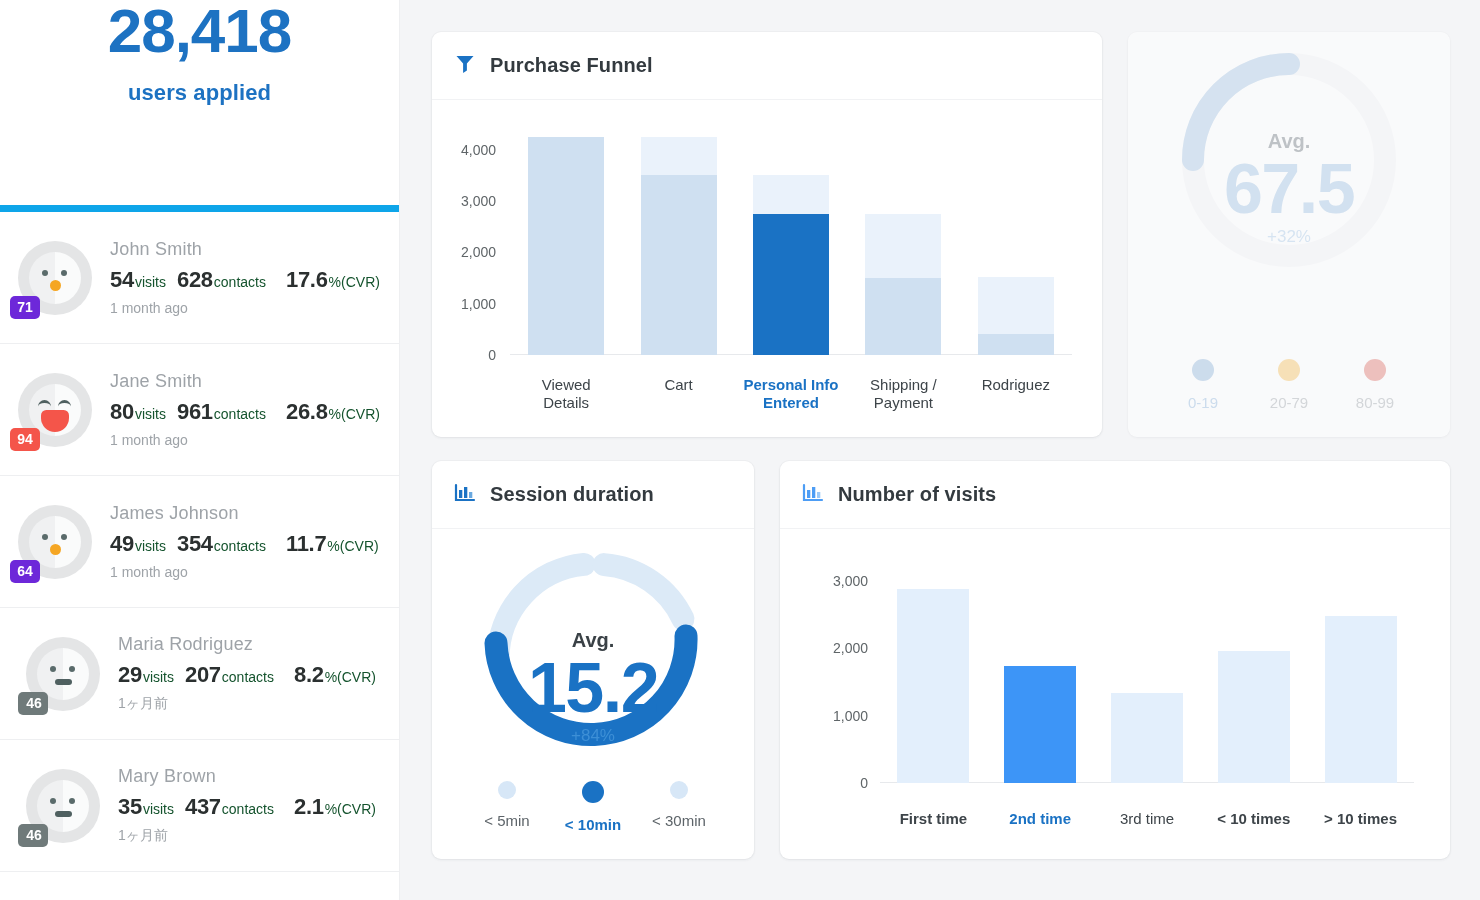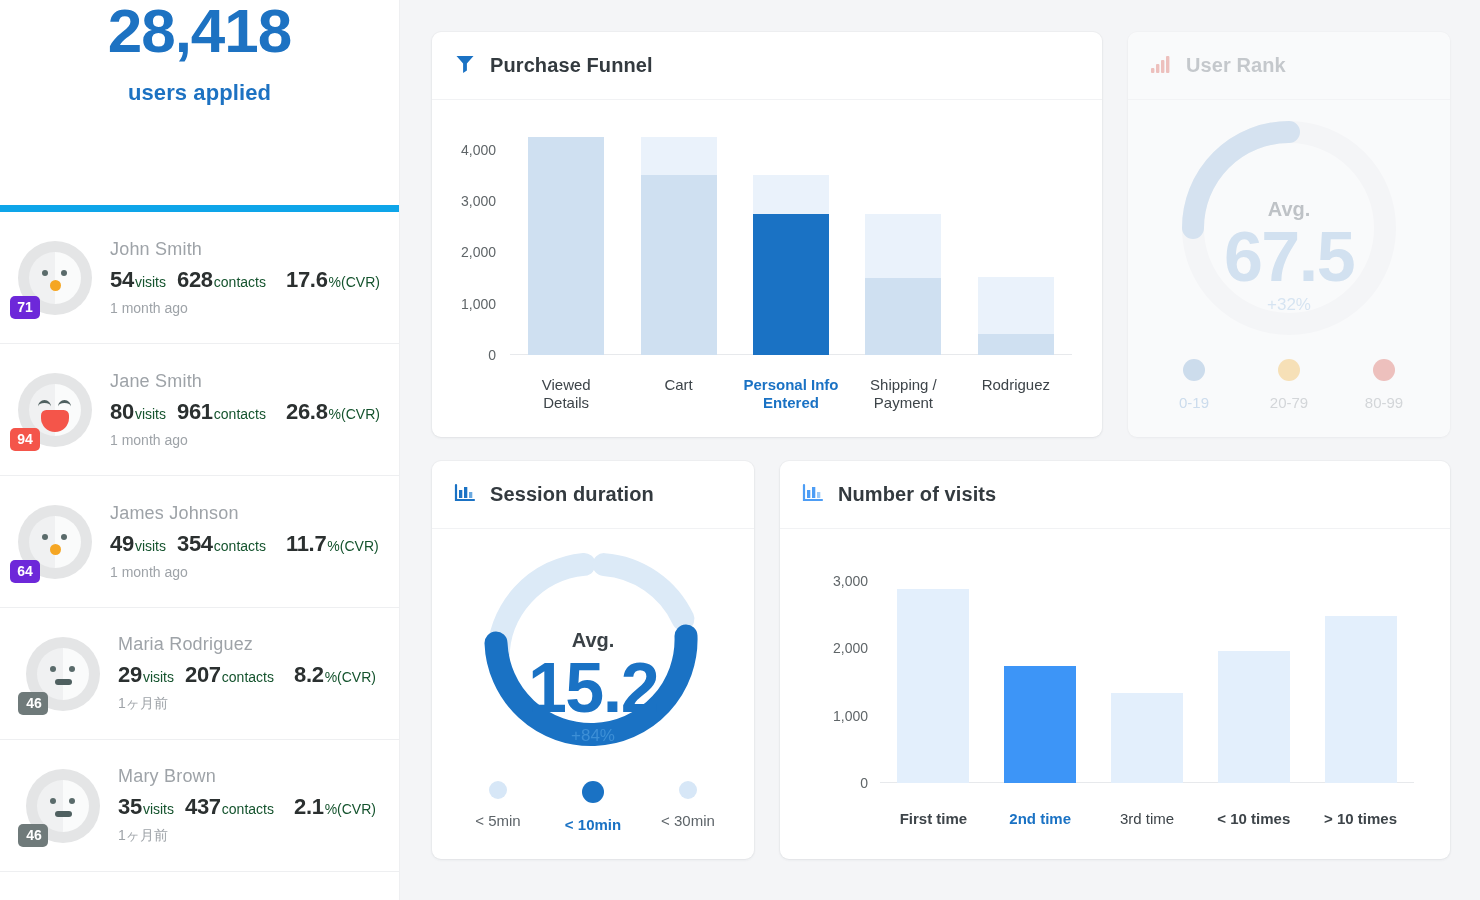--- a/index.html
+++ b/index.html
@@ -166,21 +166,21 @@
   .donut-avg.soft { color: #8d949a; }
   .donut-val { font-size: 70px; font-weight: 700; letter-spacing: -1.5px; line-height: 1.05; }
   .donut-val.dark { color: #1a72c4; }
   .donut-val.soft { color: #b4d0ea; }
   .donut-delta { font-size: 17px; font-weight: 500; }
   .donut-delta.dark { color: #3d8fd6; }
   .donut-delta.soft { color: #bcd6ee; }
 
   .legend {
     position: absolute; left: 0; right: 0; bottom: 26px;
-    display: flex; justify-content: center; gap: 9px;
+    display: flex; justify-content: center; gap: 0;
   }
   .legend-item {
     flex: 0 0 86px; text-align: center;
     display: flex; flex-direction: column; align-items: center; gap: 13px;
   }
   .legend-dot { width: 22px; height: 22px; border-radius: 50%; }
   .legend-dot.small { width: 18px; height: 18px; }
   .legend-label { font-size: 15px; color: #5d6469; white-space: nowrap; }
   .legend-label.accent { color: #1a72c4; font-weight: 700; }
   .legend-label.softblue { color: #a8c6e4; }
@@ -373,31 +373,20 @@
                 <div class="xlab">Cart</div>
                 <div class="xlab accent">Personal Info<br>Entered</div>
                 <div class="xlab">Shipping /<br>Payment</div>
                 <div class="xlab">Rodriguez</div>
               </div>
             </div>
         </div>
       </section>
 
       <section class="card rank-card faded">
-        <div class="card-head">
-          <span>
-            <svg width="22" height="20" viewBox="0 0 22 20">
-              <rect x="1" y="14" width="3.4" height="5" rx="1" fill="#e79089"></rect>
-              <rect x="6" y="10" width="3.4" height="9" rx="1" fill="#e79089"></rect>
-              <rect x="11" y="6" width="3.4" height="13" rx="1" fill="#e79089"></rect>
-              <rect x="16" y="2" width="3.4" height="17" rx="1" fill="#e79089"></rect>
-            </svg>
-          </span>
-          <span class="card-title muted">User Rank</span>
-        </div>
         <div class="card-body">
           <div class="donut-wrap">
             <svg width="322" height="250" viewBox="0 0 322 250" style="position:absolute;left:0;top:8px;">
               <circle cx="161" cy="120" r="96" fill="none" stroke="#f5f6f8" stroke-width="22"></circle>
               <path d="M 65 120 A 96 96 0 0 1 161 24" fill="none" stroke="#b9d2ea" stroke-width="22" stroke-linecap="round"></path>
             </svg>
             <div class="donut-center" style="top:98px;">
               <div class="donut-avg soft">Avg.</div>
               <div class="donut-val soft">67.5</div>
               <div class="donut-delta soft">+32%</div>

